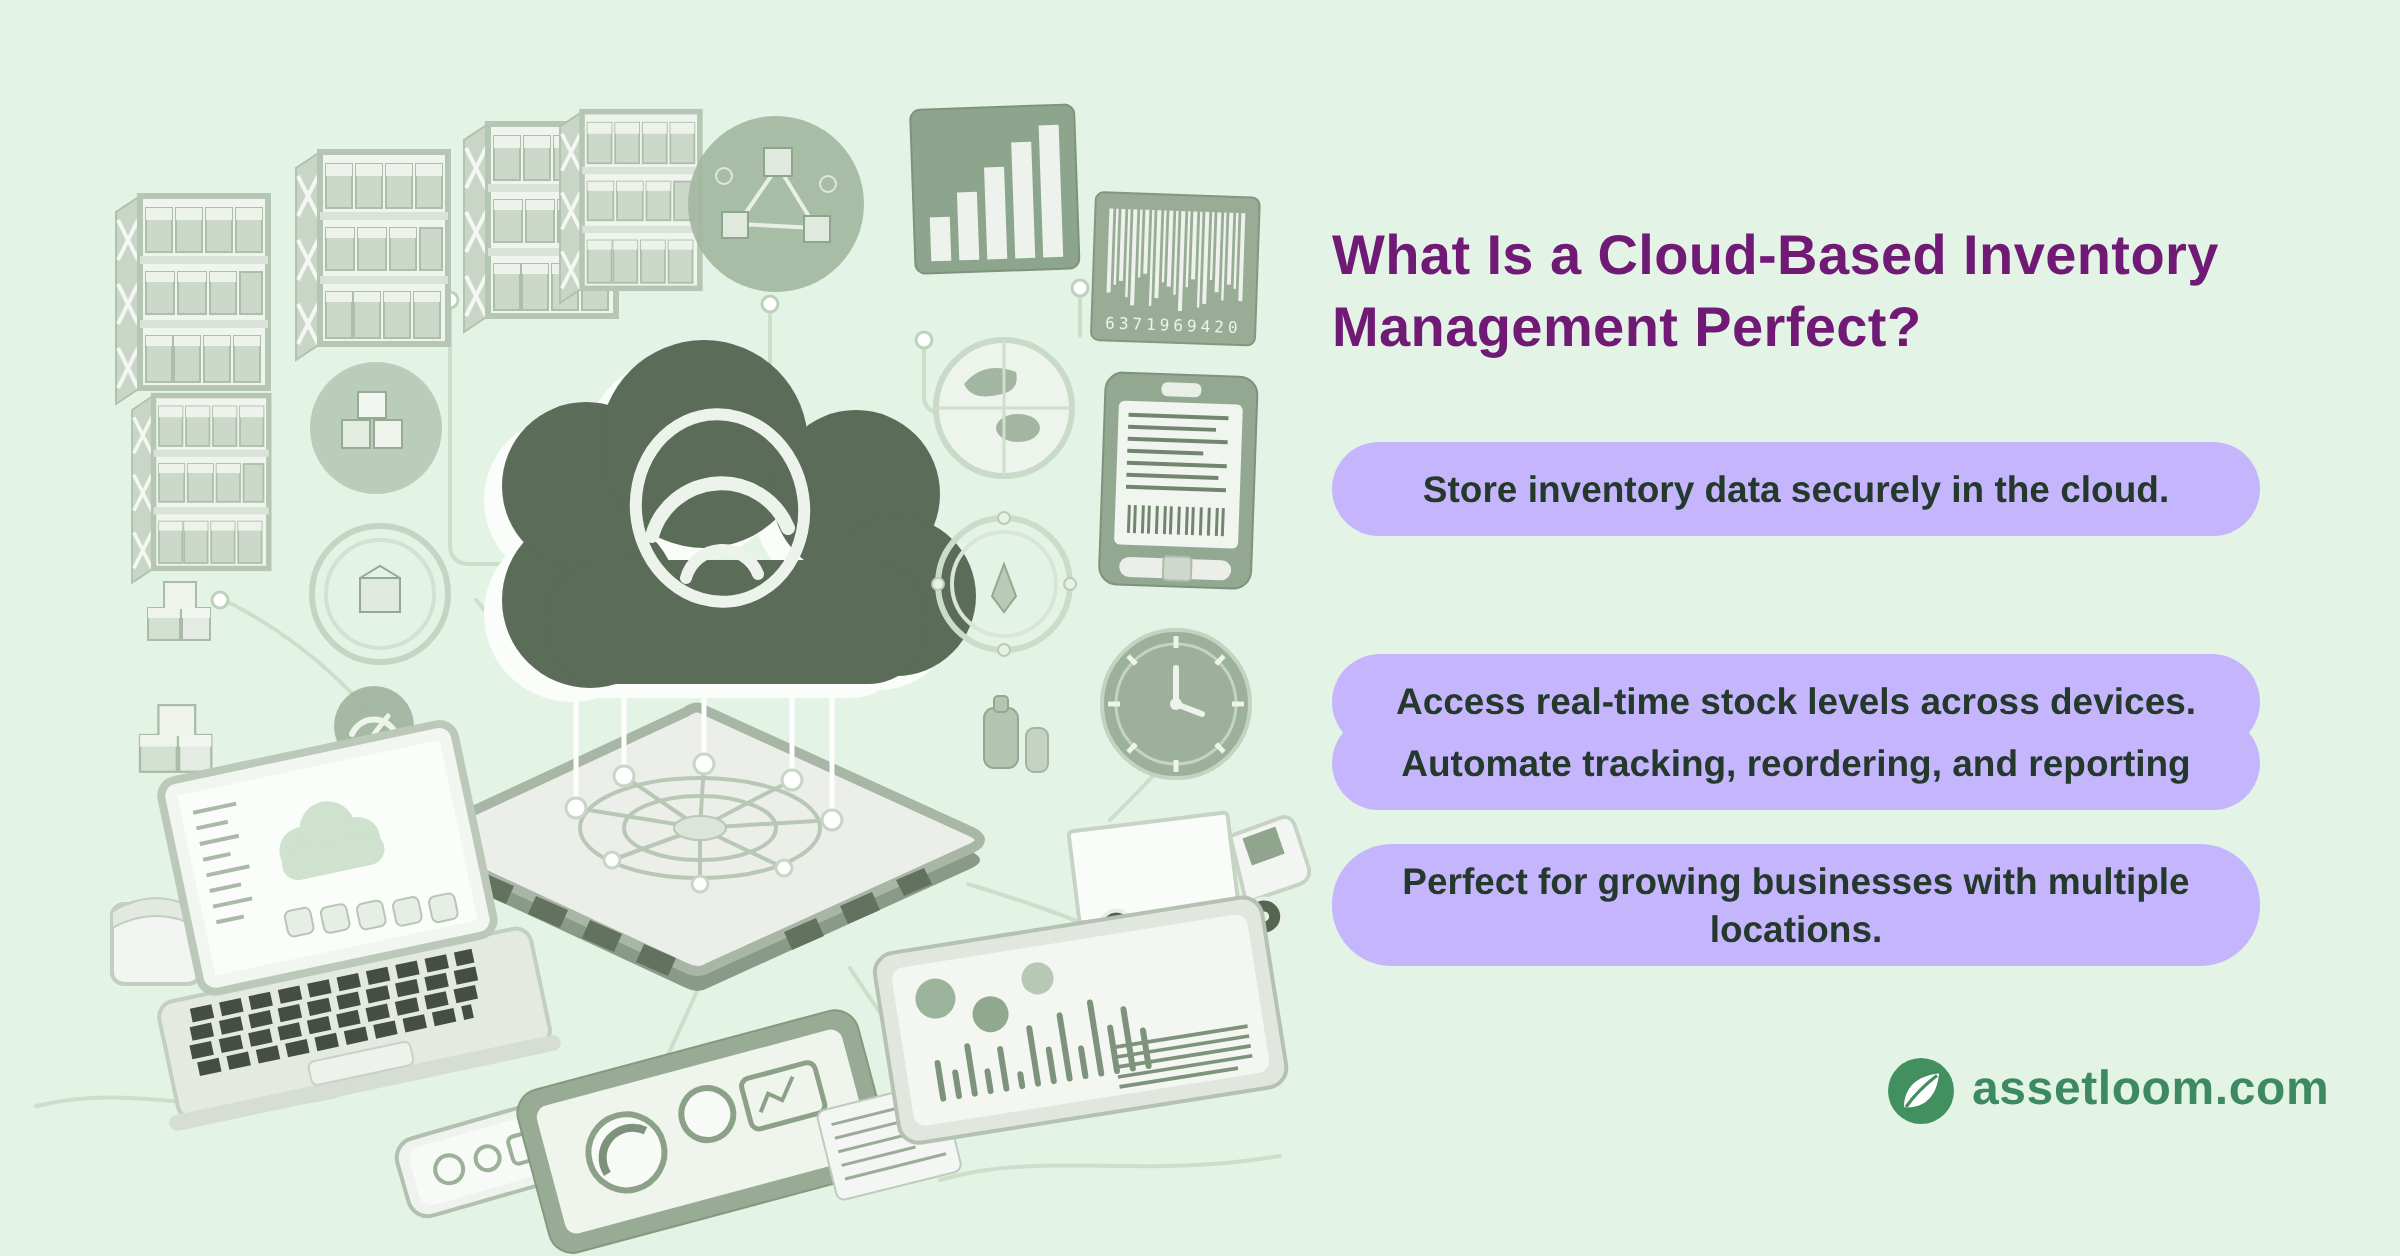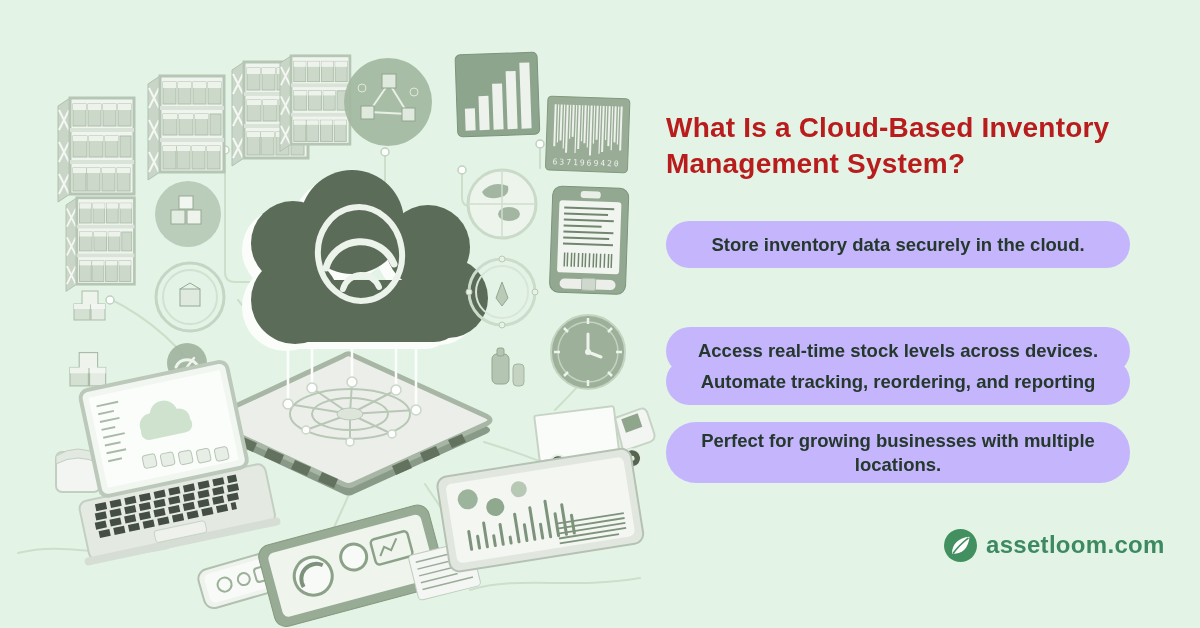--- a/index.html
+++ b/index.html
@@ -3,21 +3,21 @@
 <meta charset="utf-8">
 <style>
   html,body{margin:0;padding:0;background:#e3f4e6;}
   .canvas{
     position:relative;width:1200px;height:628px;background:#e3f4e6;
     overflow:hidden;font-family:"Liberation Sans",sans-serif;
   }
   .illo{position:absolute;left:0;top:0;}
   .title{
     position:absolute;left:666px;top:110px;width:478px;
-    color:#b91c1c;font-size:28px;line-height:36px;font-weight:700;letter-spacing:.2px;
+    color:#701a75;font-size:28px;line-height:36px;font-weight:700;letter-spacing:.2px;
   }
   .pill{
     position:absolute;left:666px;width:464px;background:#c4b5fd;border-radius:30px;
     display:flex;align-items:center;justify-content:center;text-align:center;
     color:#24392b;font-size:18.5px;font-weight:700;line-height:1.25;
     padding:0 10px;box-sizing:border-box;
   }
   .pill-0{top:221px;height:47px;}
   .pill-1{top:287px;height:48px;margin-top:40px;}
   .pill-2{top:358px;height:47px;}
@@ -342,21 +342,21 @@
         <path d="M24 76 V58 M32 76 V64 M40 76 V52 M48 76 V66 M56 76 V56 M64 76 V70 M72 76 V48 M80 76 V60 M88 76 V44 M96 76 V62 M104 76 V40 M112 76 V54 M120 76 V46 M128 76 V58"></path>
       </g>
       <g stroke="#7e937c" stroke-width="1.8">
         <path d="M112 64 H180 M112 69 H180 M112 74 H180 M112 79 H180 M112 84 H172"></path>
       </g>
     </g>
   </svg>
 
   <div class="title">
     <div>What Is a Cloud-Based Inventory</div>
-    <div>Management System?</div>
+    <div>Management Perfect?</div>
   </div>
 
   <div class="pill pill-0">
     <span>Store inventory data securely in the cloud.</span>
   </div>
   <div class="pill pill-1">
     <span>Access real-time stock levels across devices.</span>
   </div>
   <div class="pill pill-3">
     <span>Perfect for growing businesses with multiple locations.</span>

